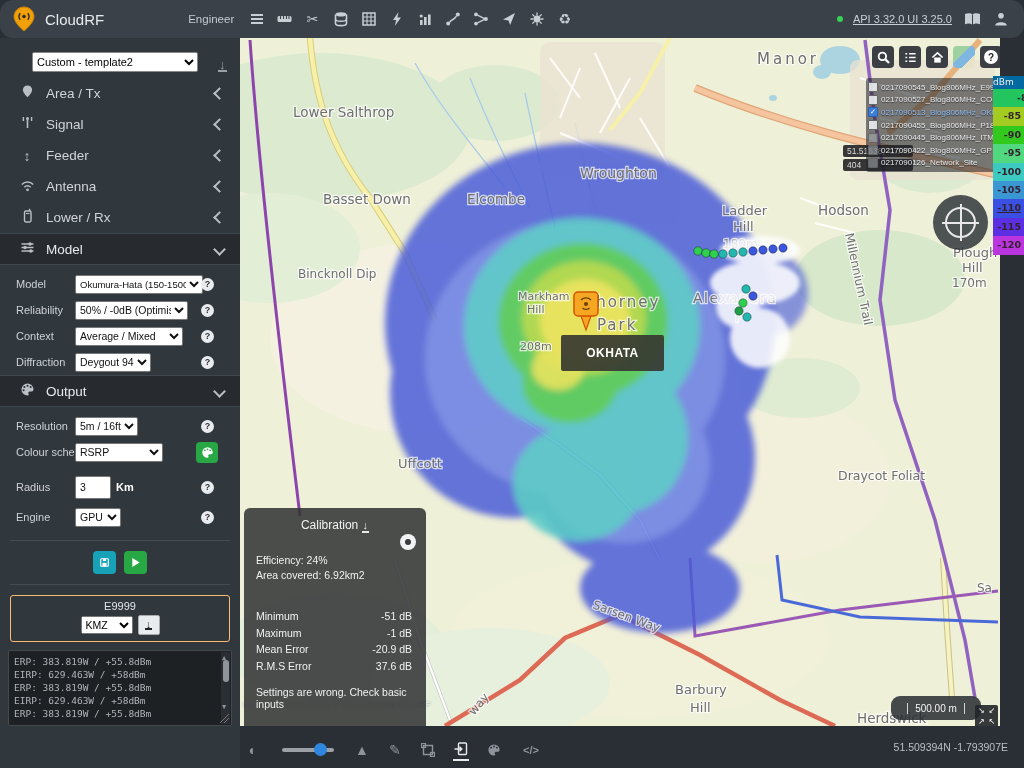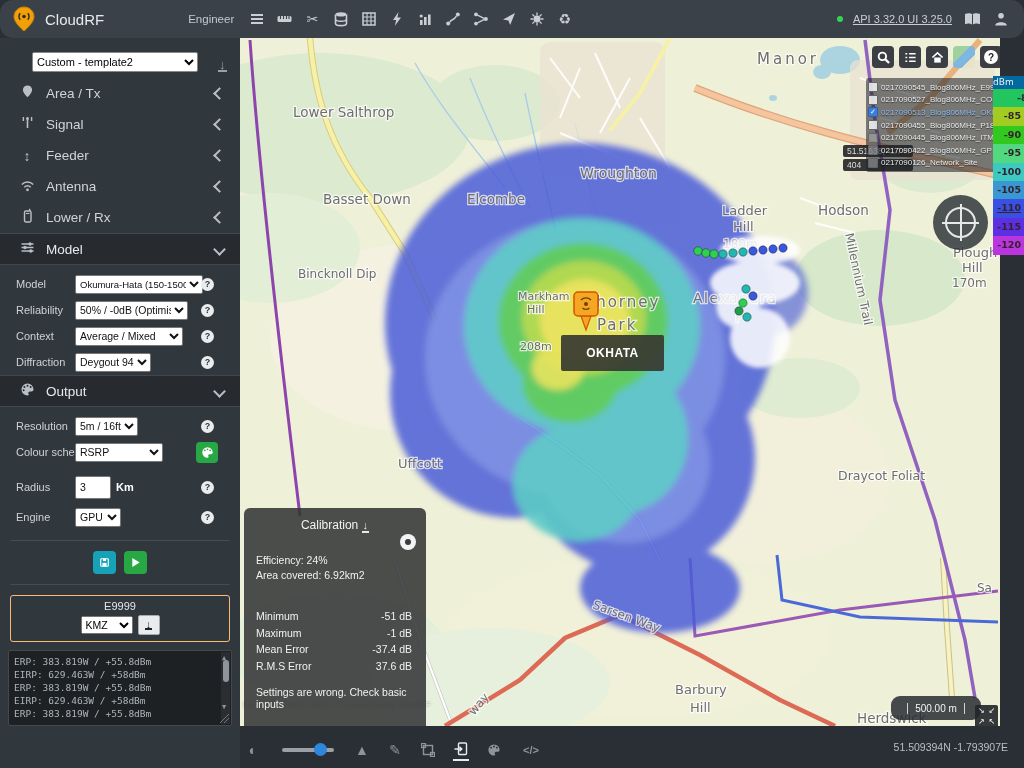--- a/index.html
+++ b/index.html
@@ -615,21 +615,21 @@
       <div class="crow">
           <span class="cl">Minimum</span>
           <span>-51 dB</span>
         </div>
       <div class="crow">
           <span class="cl">Maximum</span>
           <span>-1 dB</span>
         </div>
       <div class="crow">
           <span class="cl">Mean Error</span>
-          <span>-37.4 dB</span>
+          <span>-20.9 dB</span>
         </div>
       <div class="crow">
           <span class="cl">R.M.S Error</span>
           <span>37.6 dB</span>
         </div>
       <div class="warn">Settings are wrong. Check basic inputs</div>
     </div>
 
     <div id="scalebox">
         <span>500.00 m</span>

